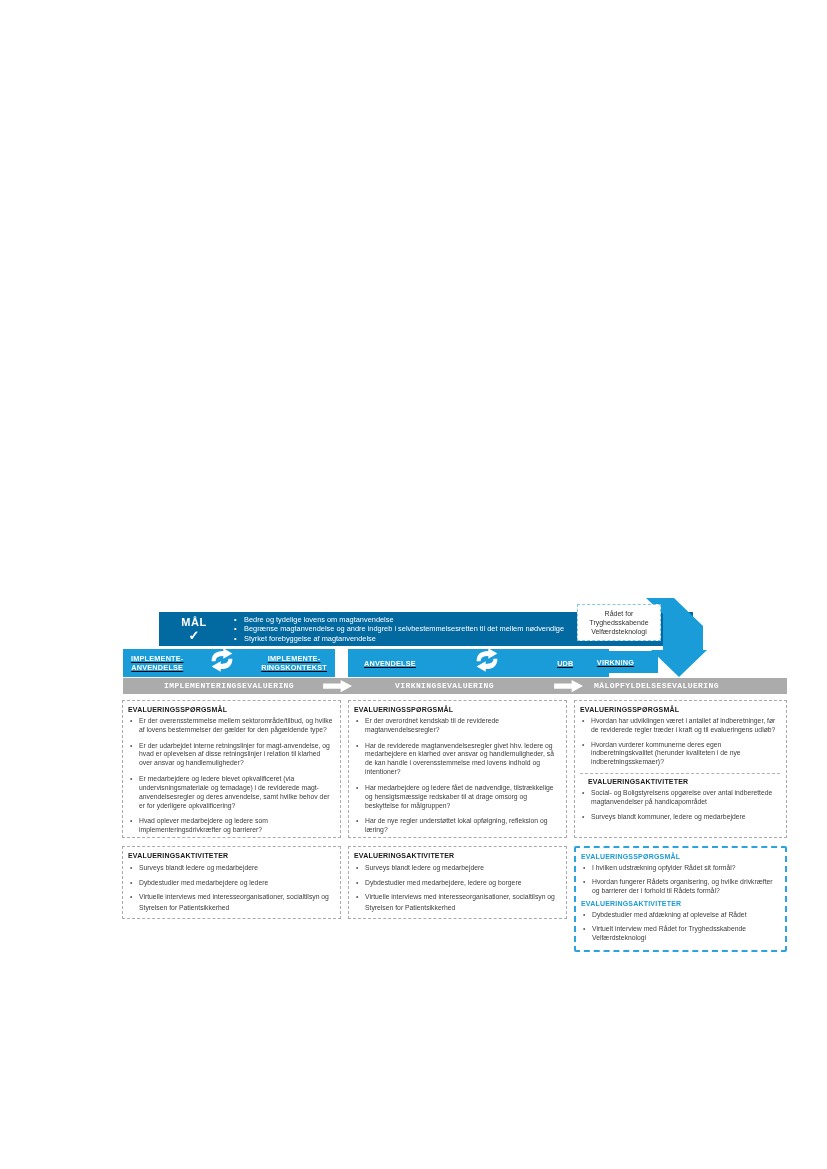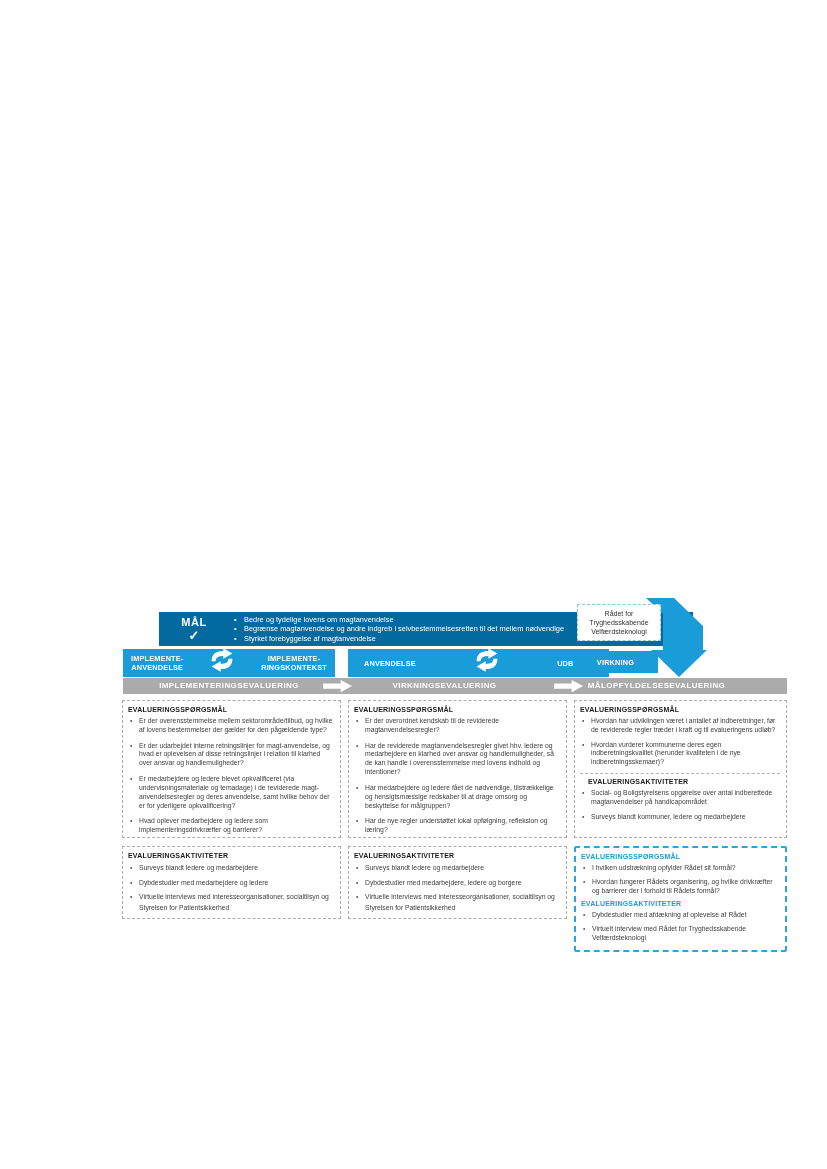--- a/index.html
+++ b/index.html
@@ -22,34 +22,34 @@
                border:1px dashed #85c7e8;box-sizing:border-box;z-index:3;
                display:flex;flex-direction:column;justify-content:center;align-items:center;
                font-size:7px;line-height:9px;color:#333;text-align:center;}
 
   
   .big-arrow{position:absolute;left:640px;top:596px;width:70px;height:84px;z-index:2;}
   .big-arrow polygon{fill:#199CD8;}
 
   
   .stage{position:absolute;background:#199CD8;display:flex;align-items:center;
-         justify-content:space-between;box-sizing:border-box;padding:0 8px;}
+         justify-content:space-between;box-sizing:border-box;padding:0 8px;text-decoration:underline;}
   .stage-a{left:123px;top:649px;width:212px;height:28px;}
   .stage-b{left:348px;top:649px;width:261px;height:28px;padding:0 16px;}
   .stage-c{left:573px;top:651px;width:85px;height:22px;justify-content:center;}
   .stage-label{color:#fff;font-size:7.3px;font-weight:bold;text-align:center;
                line-height:9px;letter-spacing:.2px;}
   .stage-label span{display:block;}
   .swap-icon{width:26px;height:24px;margin-top:-7px;flex:none;}
   .swap-icon path{fill:#fff;}
 
   
   .eval-bar{position:absolute;left:123px;top:678px;width:664px;height:16px;background:#ABABAB;}
   .eval-bar .seg{position:absolute;top:0;height:16px;line-height:16px;text-align:center;
-                 color:#fff;font-weight:bold;font-size:8px;letter-spacing:.4px;white-space:nowrap;}
+                 color:#fff;font-weight:bold;font-size:8px;letter-spacing:.4px;white-space:nowrap;font-family:Liberation Mono, monospace;}
   .seg1{left:0;width:212px;} .seg2{left:212px;width:219px;} .seg3{left:427px;width:213px;}
   .jarrow{position:absolute;top:1px;width:32px;height:14px;}
   .jarrow polygon{fill:#fff;}
   .jarrow1{left:199px;} .jarrow2{left:430px;}
 
   
   .box{position:absolute;background:#fff;border:1px dashed #ababab;box-sizing:border-box;
        padding:4px 6px 3px 5px;}
   .qbox1{left:122px;top:700px;width:219px;height:138px;}
   .qbox2{left:348px;top:700px;width:219px;height:138px;}

